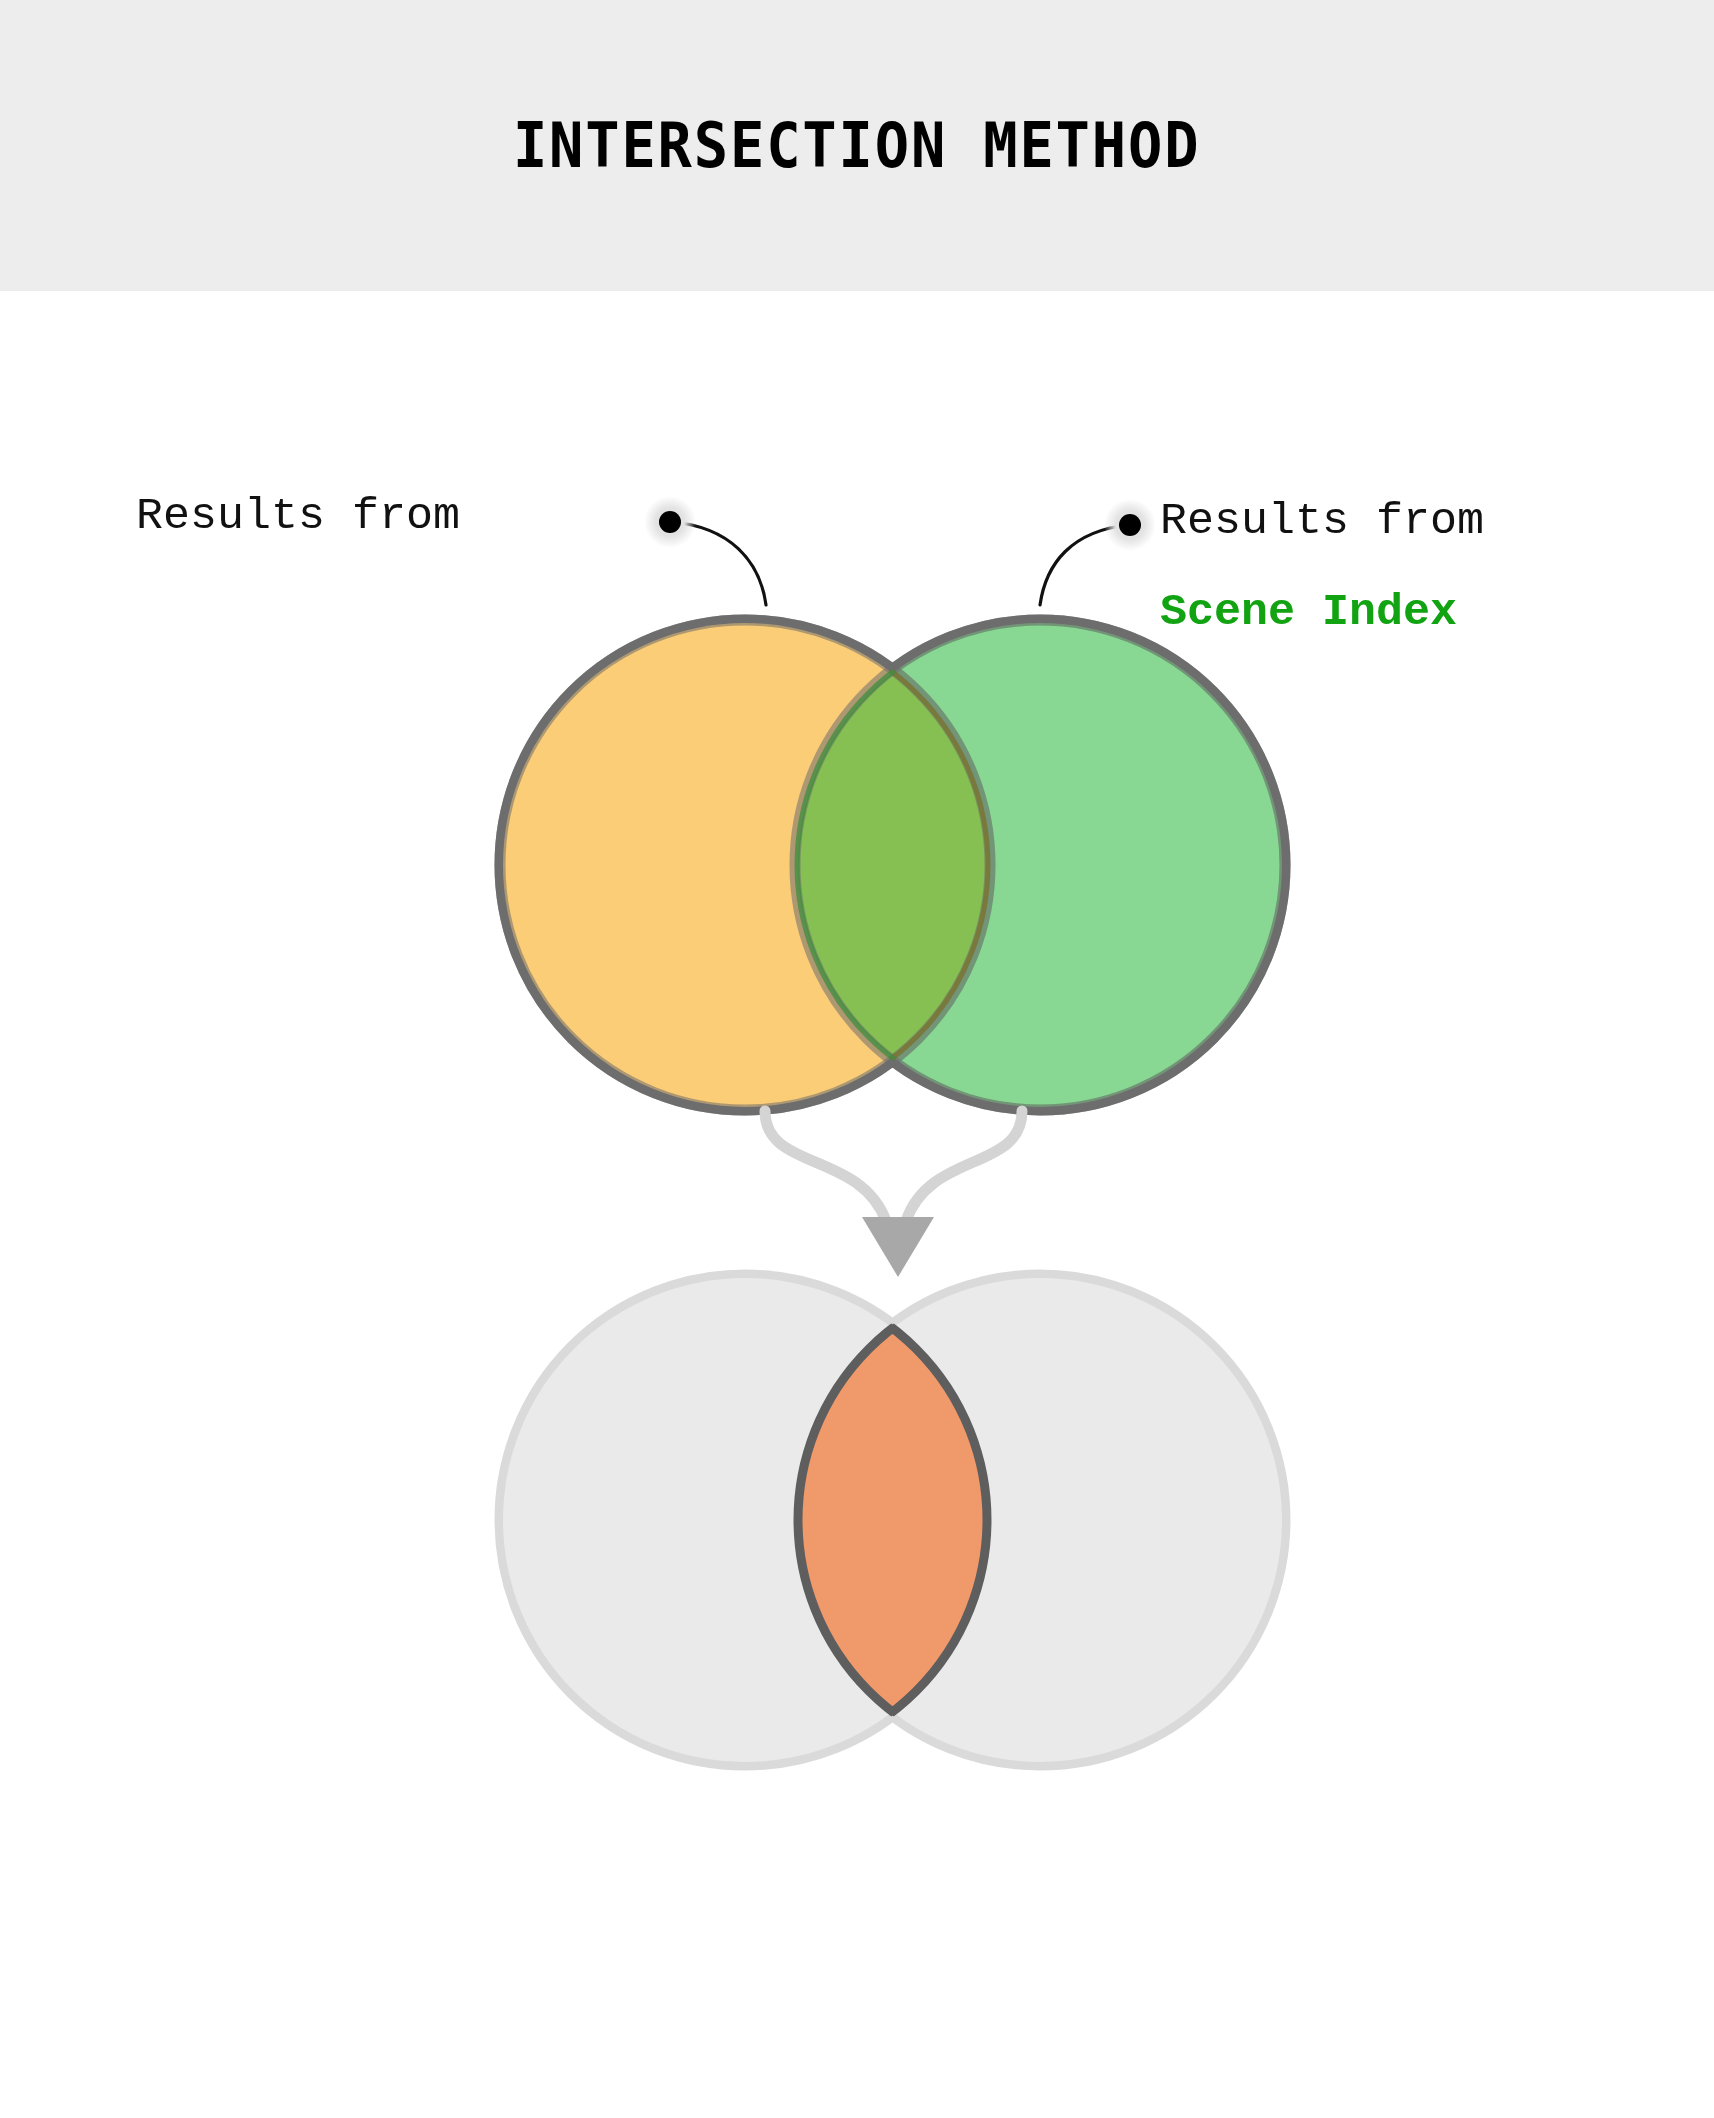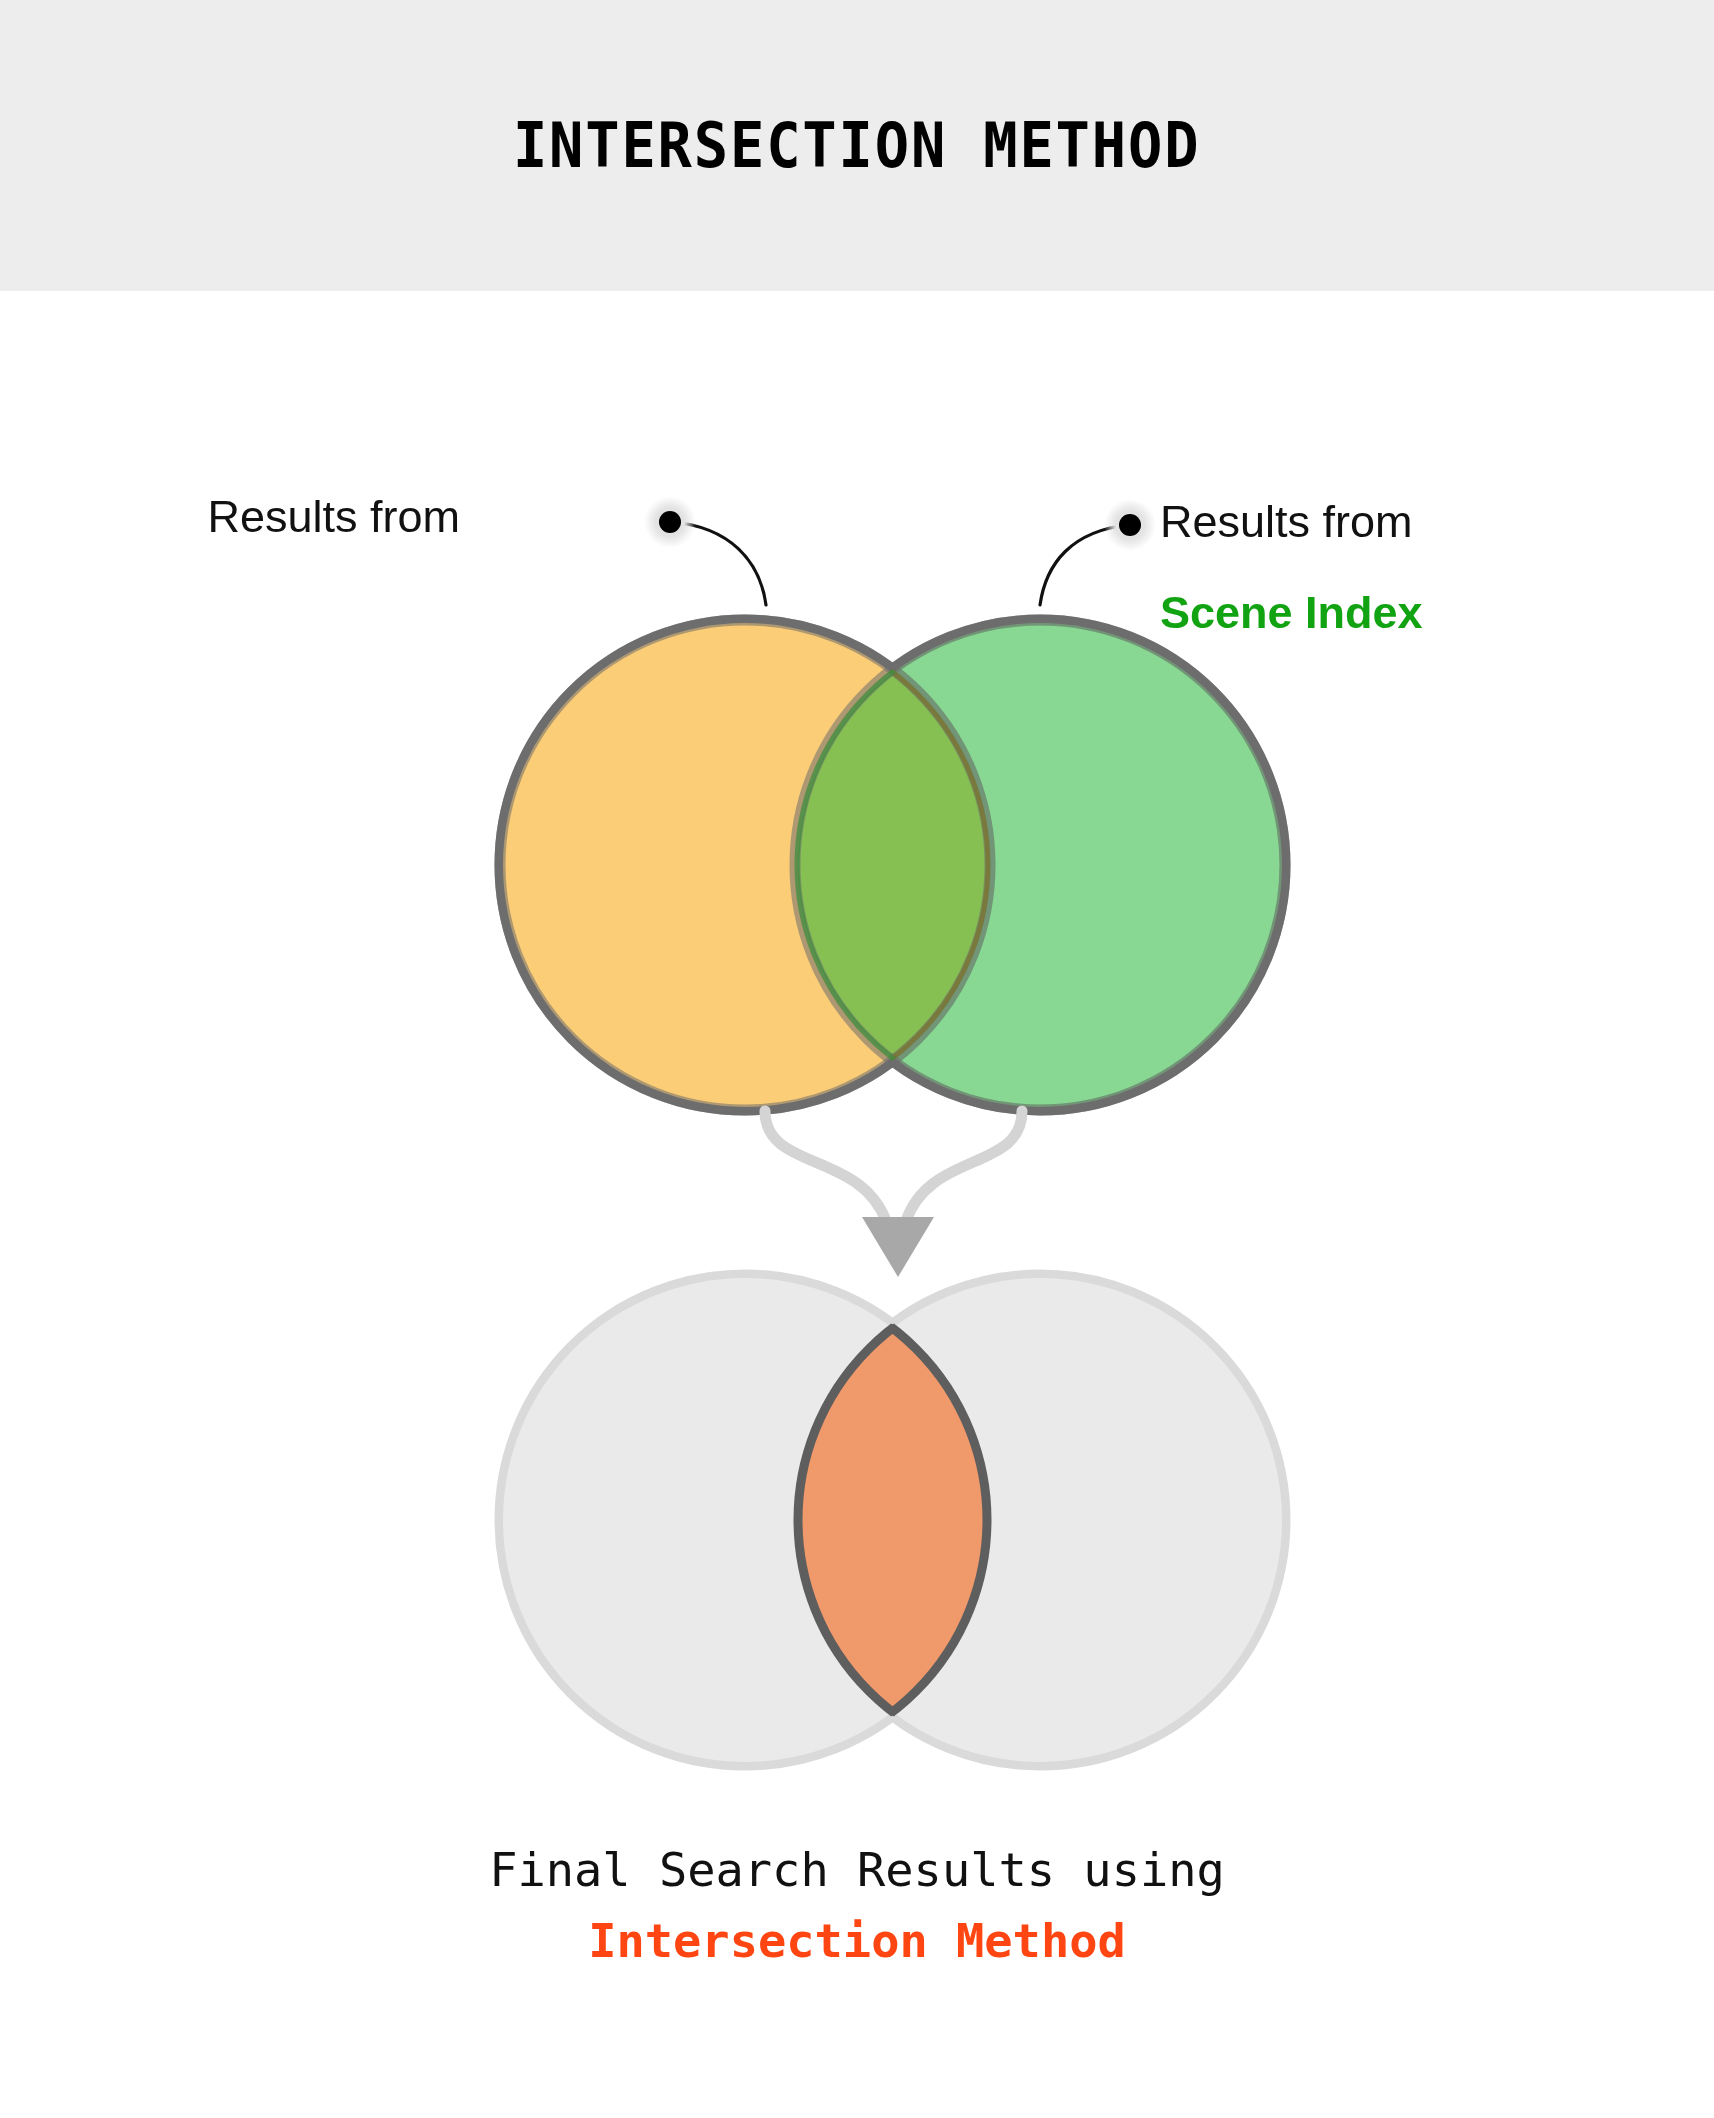--- a/index.html
+++ b/index.html
@@ -54,21 +54,21 @@
     width: 1714px;
     height: 1827px;
     display: block;
   }
 
   
   .callout {
     position: absolute;
     white-space: pre;
     line-height: 1.18;
-    font-family: Liberation Sans, sans-serif;
+    font-family: Liberation Mono, monospace;
   }
   .callout .line1 {
     display: block;
     font-size: 45px;
     font-weight: normal;
     color: #111111;
   }
   .callout .line2 {
     display: block;
     font-size: 45px;
@@ -207,18 +207,14 @@
 
   <div id="callout-spoken" class="callout">
     <span class="line1">Results from</span>
   </div>
 
   <div id="callout-scene" class="callout">
     <span class="line1">Results from</span>
     <span class="line2" style="color:#12a312">Scene Index</span>
   </div>
 
-  <div id="final-caption">
-    <span class="line1">Final Search Results using</span>
-    <span class="line2" style="color:#ff4612">Intersection Method</span>
-  </div>
 
 </div>
 
 </body></html>

